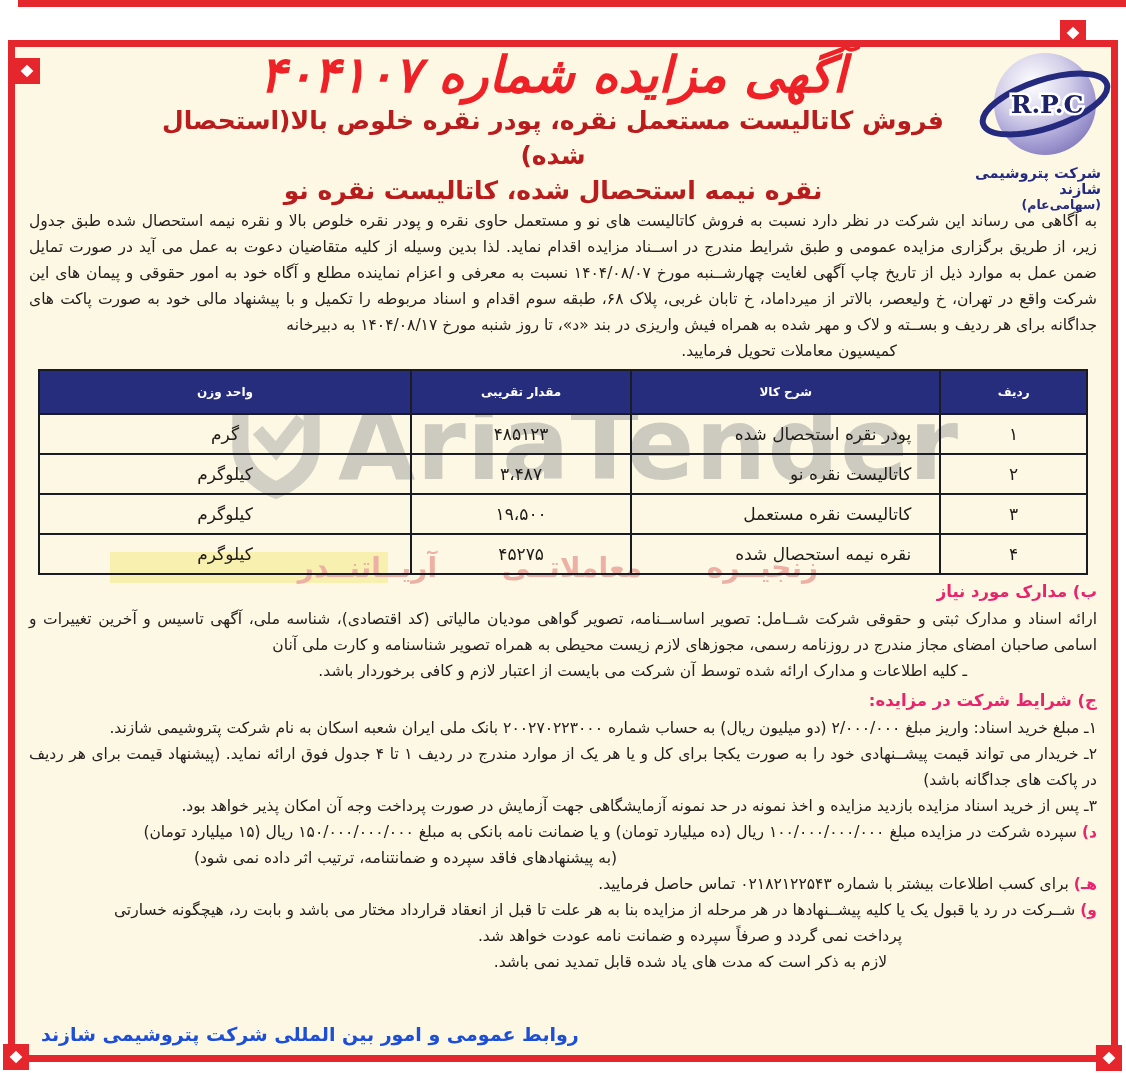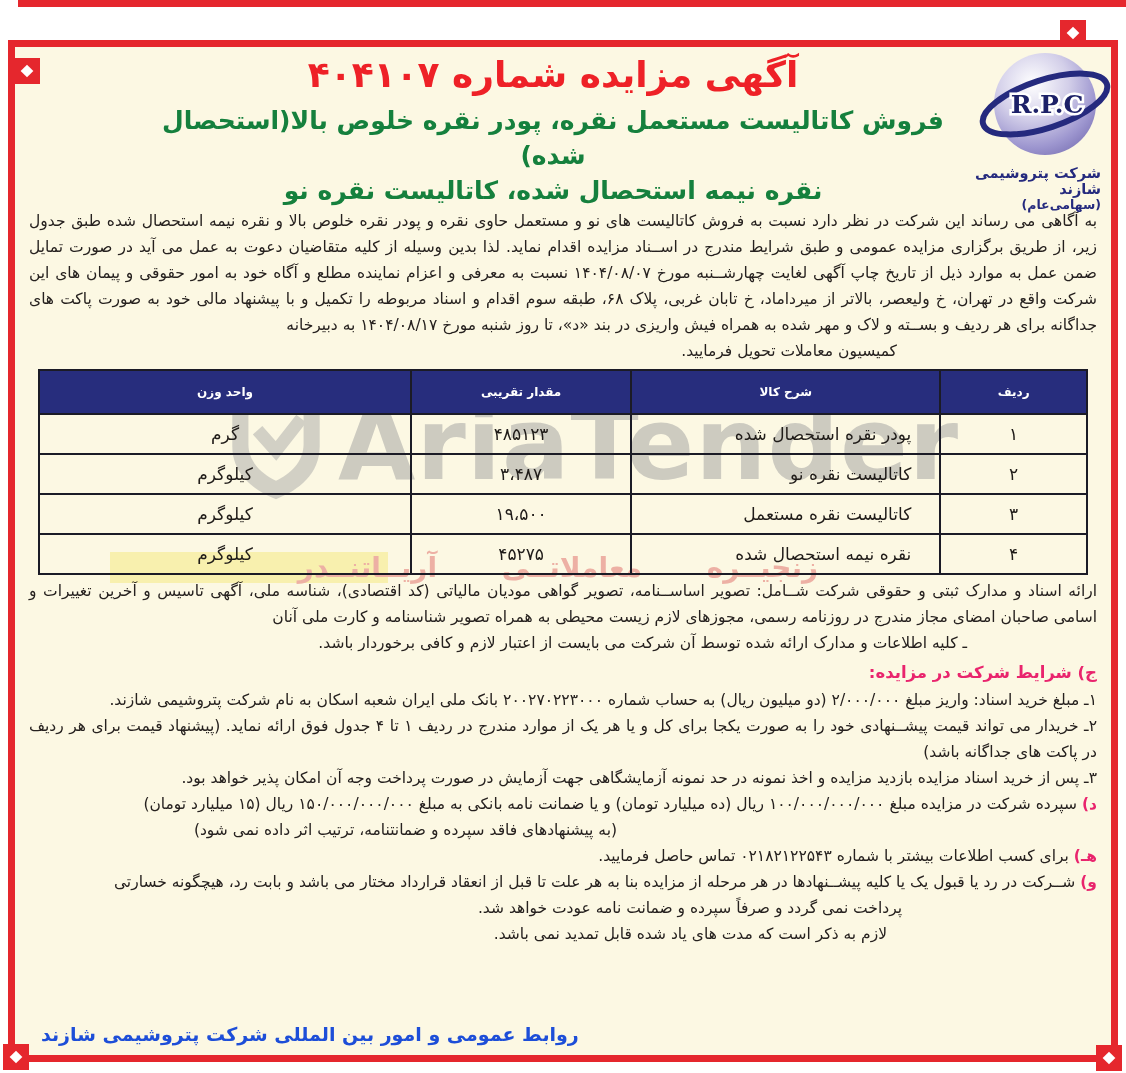--- a/index.html
+++ b/index.html
@@ -20,22 +20,22 @@
   .c-br{right:4px;bottom:2px;}
 
   
   .logo{position:absolute;right:10px;top:2px;width:138px;text-align:right;z-index:3;}
   .logo svg{overflow:visible;}
   .logo-company{color:#252a7e;font-weight:bold;font-size:14.5px;margin-top:2px;}
   .logo-type{color:#252a7e;font-weight:bold;font-size:12.5px;}
 
   
   .header{margin:0 130px 0 110px;text-align:center;position:relative;z-index:2;}
-  .title{color:#ee2127;font-size:36px;font-weight:bold;line-height:48px;margin:2px 0 4px;}
-  .subtitle{color:#15803d;font-size:25px;font-weight:bold;line-height:35px;}
+  .title{color:#ee2127;font-size:50px;font-weight:bold;line-height:48px;margin:2px 0 4px;font-style:italic;}
+  .subtitle{color:#b91c1c;font-size:25px;font-weight:bold;line-height:35px;}
 
   
   .content-z{position:relative;z-index:2;}
   .body-text{font-size:15.5px;line-height:26px;color:#26211f;text-align:justify;}
   .line-right{font-size:15.5px;line-height:26px;color:#26211f;text-align:right;}
   .ind-130{padding-right:130px;}
   .ind-195{padding-right:195px;}
   .ind-200{padding-right:200px;}
   .ind-210{padding-right:210px;}
   .ind-480{padding-right:480px;}
@@ -165,20 +165,21 @@
           <tr>
             <td>۴</td>
             <td class="desc">نقره نیمه استحصال شده</td>
             <td>۴۵۲۷۵</td>
             <td>کیلوگرم</td>
           </tr>
         </tbody>
       </table>
 
       <div class="content-z">
+        <div class="sec-head">ب) مدارک مورد نیاز</div>
         <div class="body-text">ارائه اسناد و مدارک ثبتی و حقوقی شرکت شــامل: تصویر اساســنامه، تصویر گواهی مودیان مالیاتی (کد اقتصادی)، شناسه ملی، آگهی تاسیس و آخرین تغییرات و اسامی صاحبان امضای مجاز مندرج در روزنامه رسمی، مجوزهای لازم زیست محیطی به همراه تصویر شناسنامه و کارت ملی آنان</div>
         <div class="line-right ind-130">ـ کلیه اطلاعات و مدارک ارائه شده توسط آن شرکت می بایست از اعتبار لازم و کافی برخوردار باشد.</div>
 
         <div class="sec-head">ج) شرایط شرکت در مزایده:</div>
         <div class="body-text">۱ـ مبلغ خرید اسناد: واریز مبلغ ۲/۰۰۰/۰۰۰ (دو میلیون ریال) به حساب شماره ۲۰۰۲۷۰۲۲۳۰۰۰ بانک ملی ایران شعبه اسکان به نام شرکت پتروشیمی شازند.</div>
         <div class="body-text">۲ـ خریدار می تواند قیمت پیشــنهادی خود را به صورت یکجا برای کل و یا هر یک از موارد مندرج در ردیف ۱ تا ۴ جدول فوق ارائه نماید. (پیشنهاد قیمت برای هر ردیف در پاکت های جداگانه باشد)</div>
         <div class="body-text">۳ـ پس از خرید اسناد مزایده بازدید مزایده و اخذ نمونه در حد نمونه آزمایشگاهی جهت آزمایش در صورت پرداخت وجه آن امکان پذیر خواهد بود.</div>
 
         <div class="line-right">
           <span class="inline-label">د)</span><span>سپرده شرکت در مزایده مبلغ ۱۰۰/۰۰۰/۰۰۰/۰۰۰ ریال (ده میلیارد تومان) و یا ضمانت نامه بانکی به مبلغ ۱۵۰/۰۰۰/۰۰۰/۰۰۰ ریال (۱۵ میلیارد تومان)</span>

